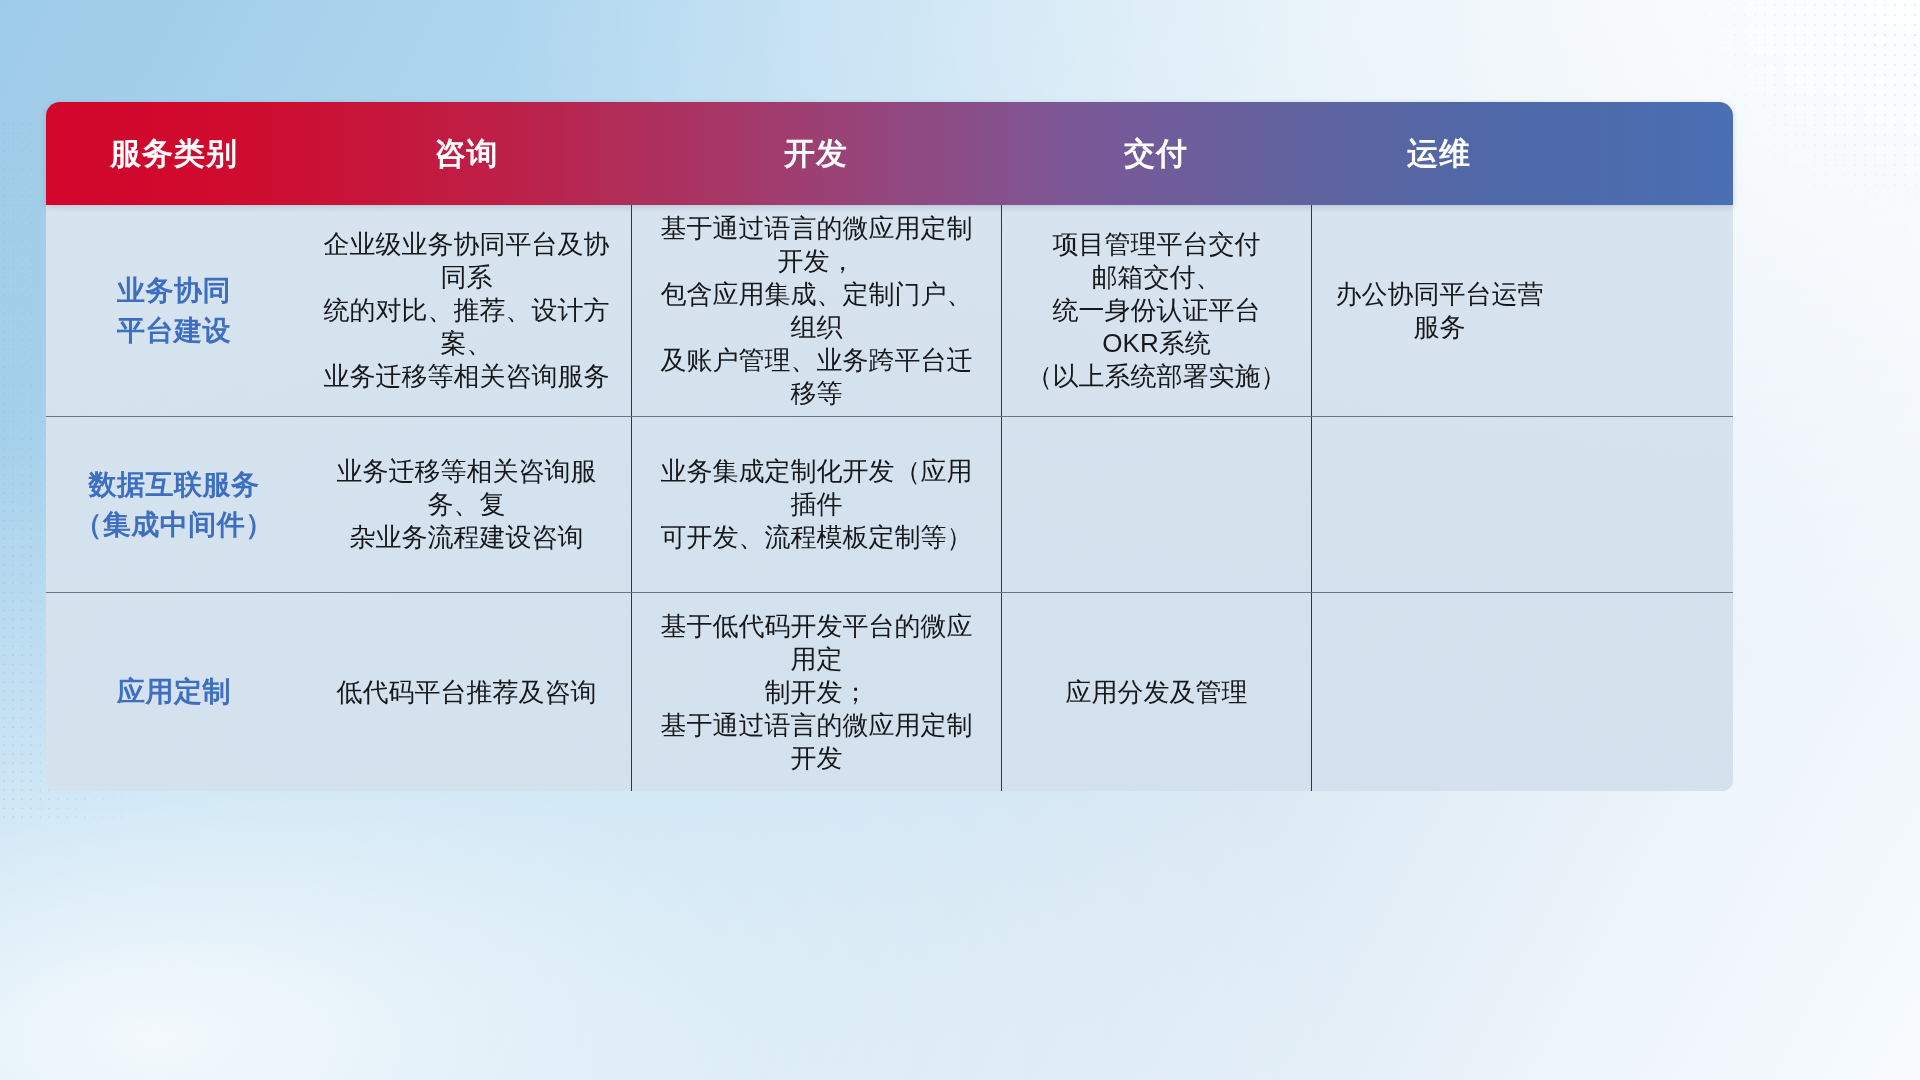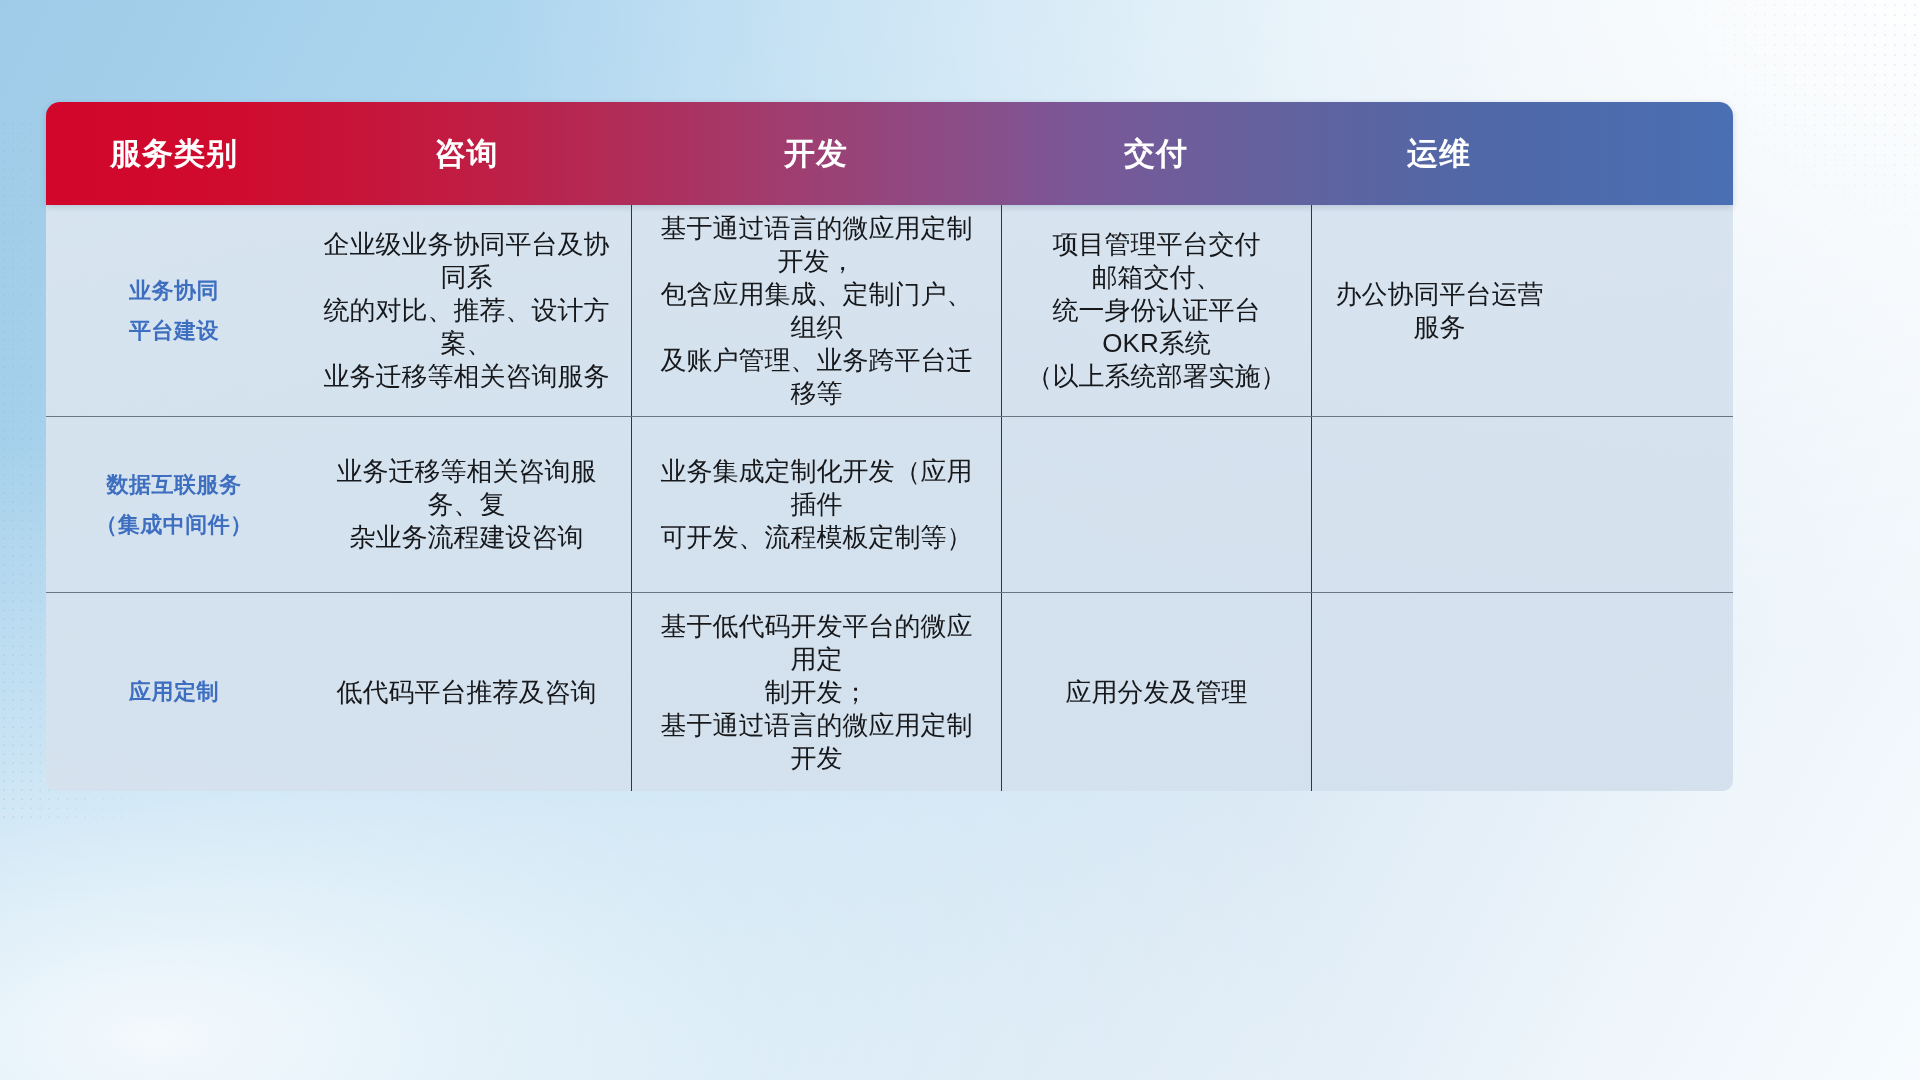--- a/index.html
+++ b/index.html
@@ -73,21 +73,21 @@
     display:flex;align-items:center;justify-content:center;
     padding:14px 16px;
     box-sizing:border-box;
     text-align:center;
     color:#16181b;
     font-size:26px;
     line-height:33px;
   }
   .td.sep{border-left:1.6px solid #2f3640;}
   .td.rowlabel{
-    color:#3d6ec0;font-weight:bold;font-size:22px;line-height:40px;
+    color:#3d6ec0;font-weight:bold;font-size:28px;line-height:40px;
     letter-spacing:.5px;
   }
   .td p{margin:0;}
 
   
   .c0{width:256px;}
   .c1{width:329px;}
   .c2{width:370px;}
   .c3{width:310px;}
   .c4{width:256px;}

